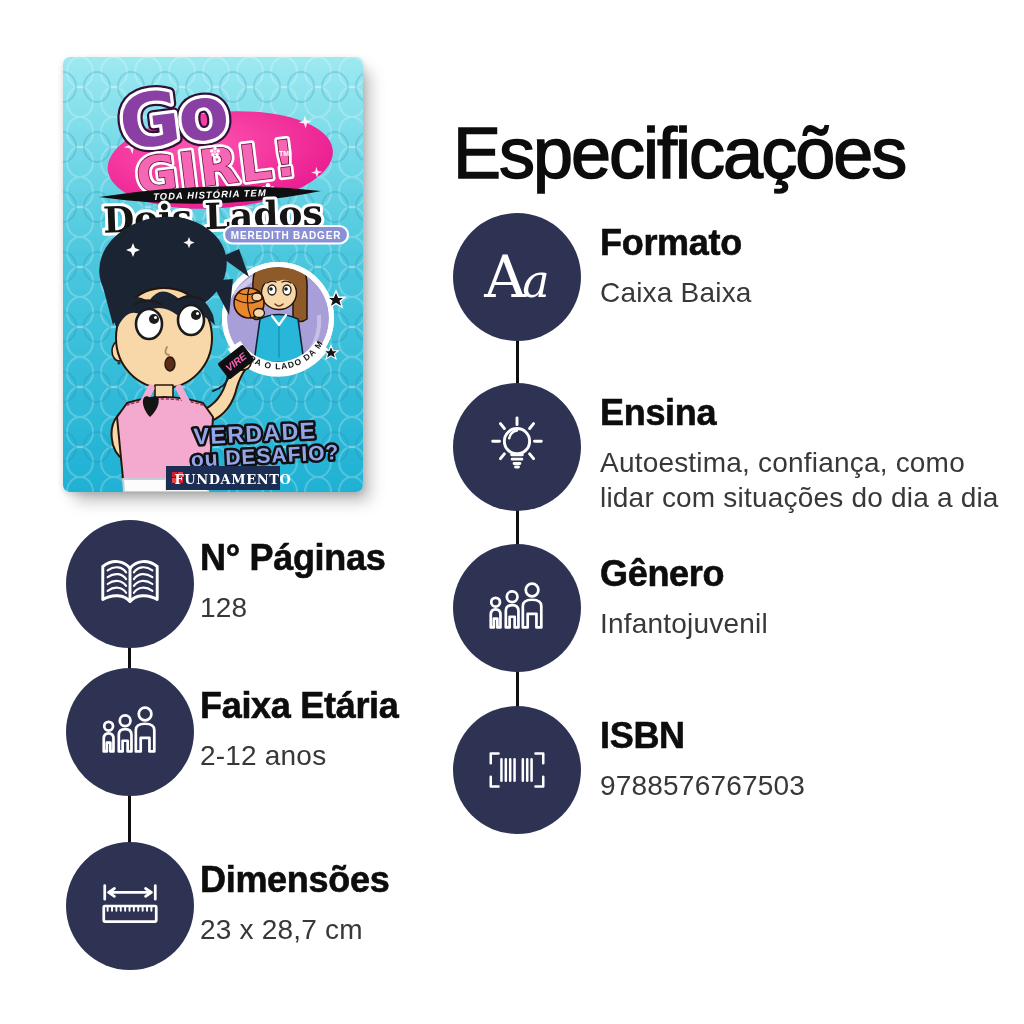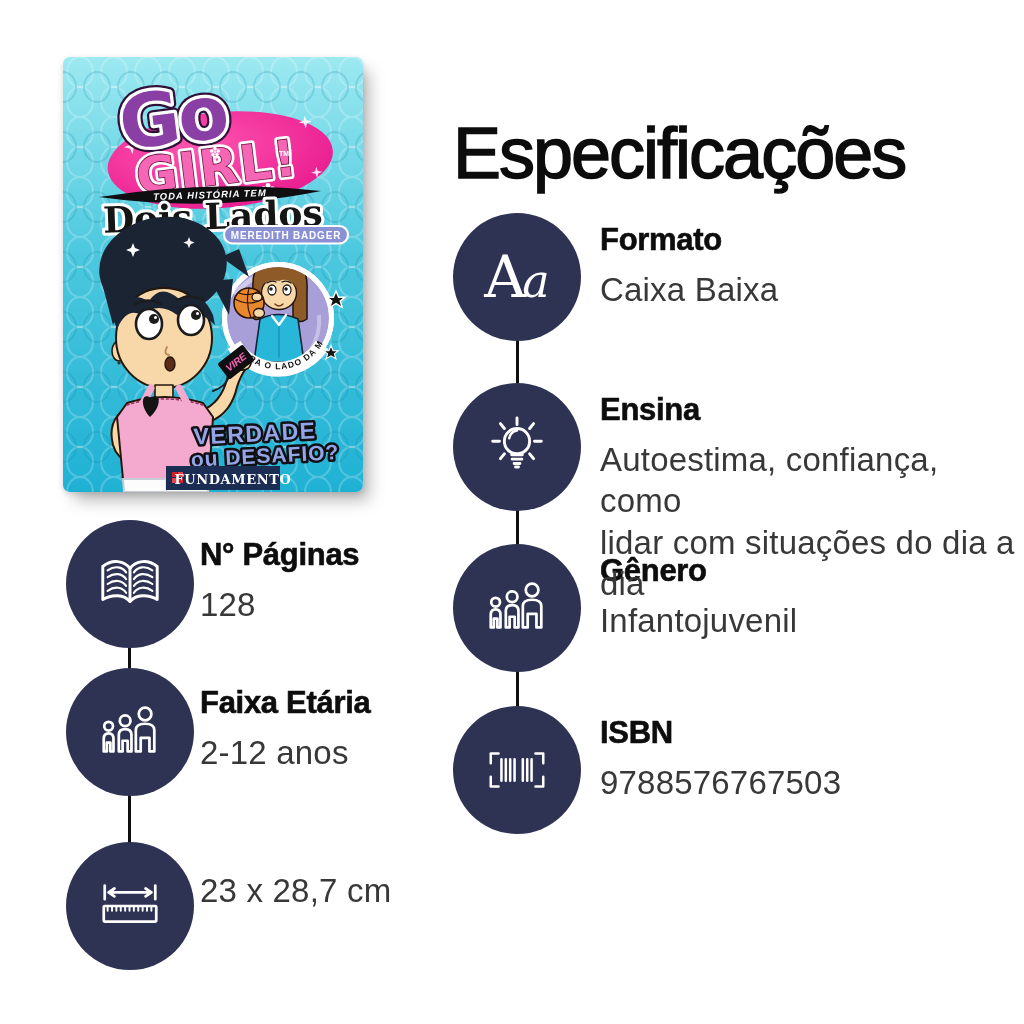--- a/index.html
+++ b/index.html
@@ -23,22 +23,22 @@
   .spec-item{position:absolute;display:flex;align-items:flex-start;z-index:1;}
   .right-col{left:453px;}
   .left-col{left:66px;}
   .spec-circle{
     width:128px;height:128px;border-radius:50%;
     background:var(--icon-circle);
     display:flex;align-items:center;justify-content:center;flex:0 0 auto;
   }
   .right-col .spec-text{margin-left:19px;padding-top:9px;}
   .left-col .spec-text{margin-left:6px;padding-top:17px;}
-  .spec-label{font-size:31px;font-weight:800;color:var(--label);letter-spacing:-0.3px;-webkit-text-stroke:0.6px var(--label);}
-  .spec-value{font-size:33px;font-weight:400;color:var(--value);margin-top:11px;letter-spacing:0.2px;line-height:1.25;}
+  .spec-label{font-size:36px;font-weight:800;color:var(--label);letter-spacing:-0.3px;-webkit-text-stroke:0.6px var(--label);}
+  .spec-value{font-size:28px;font-weight:400;color:var(--value);margin-top:11px;letter-spacing:0.2px;line-height:1.25;}
   .multiline{white-space:pre-line;}
 
   .aa{color:#fff;display:flex;align-items:baseline;}
   .aa-A{font-family:"DejaVu Serif",serif;font-size:58px;line-height:1;}
   .aa-a{font-family:"DejaVu Serif",serif;font-style:italic;font-size:46px;line-height:1;margin-left:-4px;}
 
   .book-cover{
     position:absolute;left:63px;top:57px;width:300px;height:435px;
     border-radius:7px;overflow:hidden;
     box-shadow:9px 11px 16px -3px rgba(96,96,96,.45), 0 2px 6px rgba(0,0,0,.15);
@@ -311,17 +311,18 @@
   <div class="spec-item left-col" style="top:842px">
     <div class="spec-circle">
       <svg class="icon-svg" viewBox="0 0 72 72" width="70" height="70" fill="none" stroke="#fff" stroke-width="2.8" stroke-linecap="round" stroke-linejoin="round">
         <path d="M10 15 V29 M62 15 V29"></path>
         <path d="M14 22 H58 M14 22 L20 18 M14 22 L20 26 M58 22 L52 18 M58 22 L52 26"></path>
         <rect x="9" y="36" width="54" height="16" rx="1"></rect>
         <path d="M13 36 v5 M17.5 36 v5 M22 36 v5 M26.5 36 v5 M31 36 v5 M35.5 36 v5 M40 36 v5 M44.5 36 v5 M49 36 v5 M53.5 36 v5 M58 36 v5" stroke-width="2"></path>
       </svg>
     </div>
     <div class="spec-text">
+      <div class="spec-label">Dimensões</div>
       <div class="spec-value">23 x 28,7 cm</div>
     </div>
   </div>
 
 </div>
 
 </body></html>

